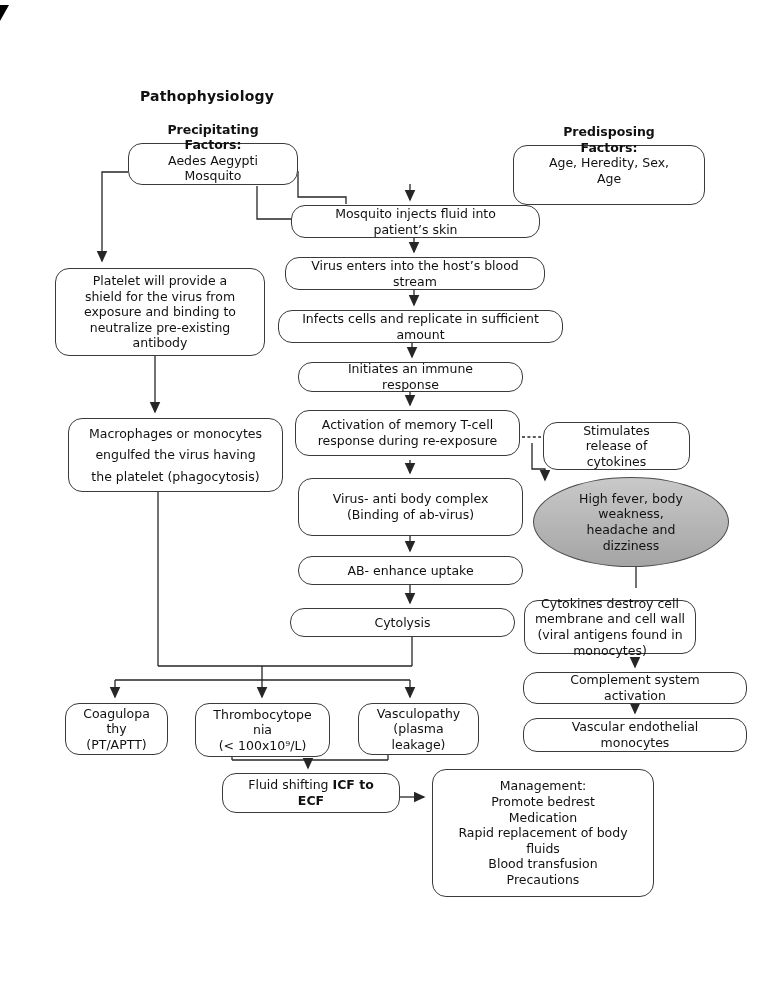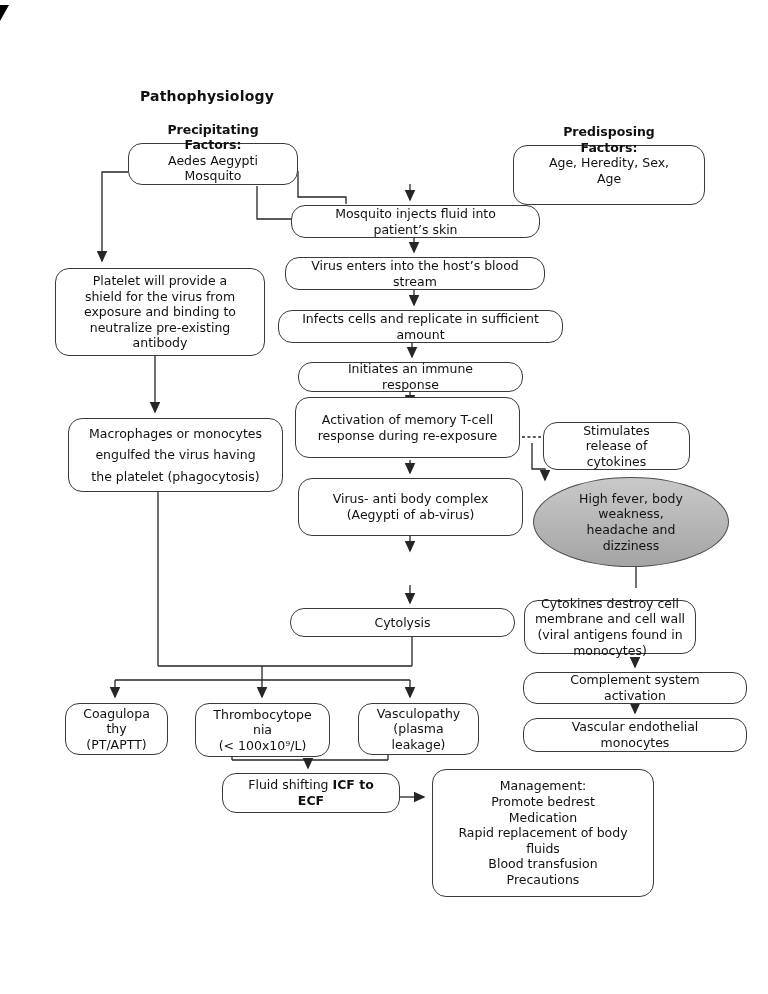--- a/index.html
+++ b/index.html
@@ -102,30 +102,33 @@
   <div class="node" style="left:278px;top:310px;width:285px;height:33px">
     <div class="txt">Infects cells and replicate in sufficient
 amount</div>
   </div>
 
   <div class="node" style="left:298px;top:362px;width:225px;height:30px">
     <div class="txt">Initiates an immune
 response</div>
   </div>
 
-  <div class="node" style="left:295px;top:397px;width:225px;height:61px">
+  <div class="node" style="left:295px;top:410px;width:225px;height:46px">
     <div class="txt">Activation of memory T-cell
 response during re-exposure</div>
   </div>
 
   <div class="node" style="left:298px;top:478px;width:225px;height:58px">
     <div class="txt">Virus- anti body complex
-(Aegypti of ab-virus)</div>
-  </div>
-
+(Binding of ab-virus)</div>
+  </div>
+
+  <div class="node" style="left:298px;top:556px;width:225px;height:29px">
+    <div class="txt">AB- enhance uptake</div>
+  </div>
 
   <div class="node" style="left:290px;top:608px;width:225px;height:29px">
     <div class="txt">Cytolysis</div>
   </div>
 
   <div class="node" style="left:55px;top:268px;width:210px;height:88px">
     <div class="txt">Platelet will provide a
 shield for the virus from
 exposure and binding to
 neutralize pre-existing

